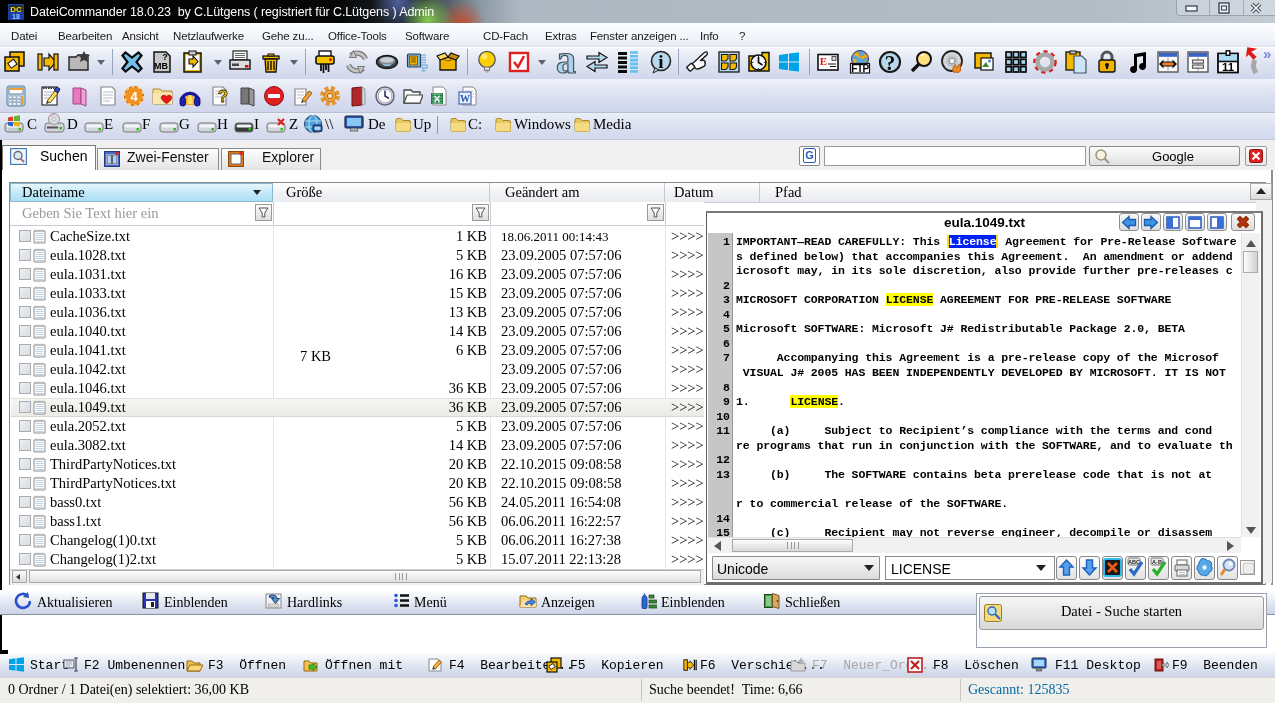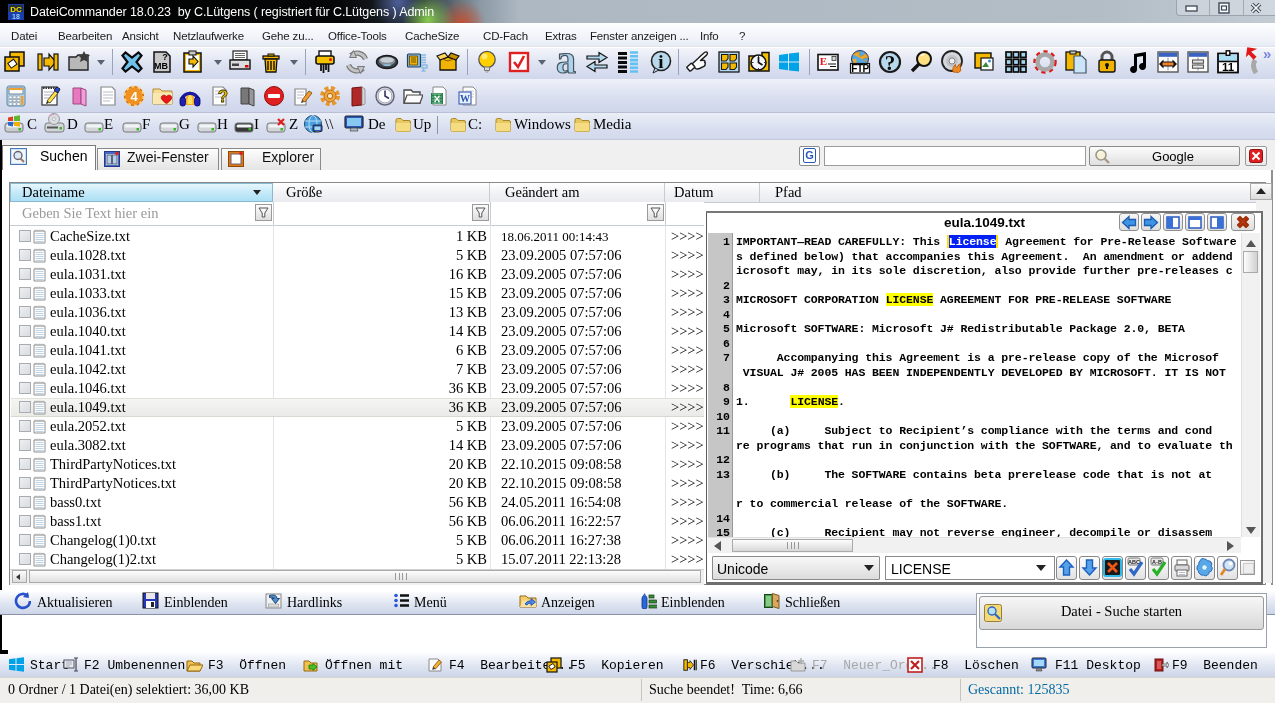--- a/index.html
+++ b/index.html
@@ -49,21 +49,21 @@
       <path d="M2 2 L10 10 M10 2 L2 10" stroke="#3c4654" stroke-width="3.6"></path>
       <path d="M2 2 L10 10 M10 2 L2 10" stroke="#f8fafc" stroke-width="1.6"></path>
     </svg>
 <div class="ab bar" style="top:23px;height:23px;background:linear-gradient(#fdfeff,#eff2f8 70%,#e7ebf4);border-bottom:1px solid #dfe2ea"></div>
 <div class="mitem" style="left:11px">Datei</div>
 <div class="mitem" style="left:58px">Bearbeiten</div>
 <div class="mitem" style="left:122px">Ansicht</div>
 <div class="mitem" style="left:173px">Netzlaufwerke</div>
 <div class="mitem" style="left:262px">Gehe zu...</div>
 <div class="mitem" style="left:328px">Office-Tools</div>
-<div class="mitem" style="left:405px">CacheSize</div>
+<div class="mitem" style="left:405px">Software</div>
 <div class="mitem" style="left:483px">CD-Fach</div>
 <div class="mitem" style="left:545px">Extras</div>
 <div class="mitem" style="left:590px">Fenster anzeigen ...</div>
 <div class="mitem" style="left:700px">Info</div>
 <div class="mitem" style="left:739px">?</div>
 <div class="ab bar" style="top:47px;height:31px;background:linear-gradient(#f3f5fa,#dde2f1 55%,#d0d7ec);border-top:1px solid #fff;border-bottom:1px solid #b9c0d6"></div>
 <div class="sep1" style="left:112px"></div>
 <div class="sep1" style="left:305px"></div>
 <div class="sep1" style="left:467px"></div>
 <div class="sep1" style="left:678px"></div>
@@ -638,21 +638,21 @@
 <div class="ab ser" style="left:501px;top:342px;font-size:14.5px;line-height:17px">23.09.2005 07:57:06</div>
 <div class="ab ser" style="left:671px;top:342px;font-size:14.5px;line-height:17px">&gt;&gt;&gt;&gt;</div>
 <div class="row" style="left:10px;top:360px;width:694px;height:19px"></div>
 <div class="chk" style="top:363px"></div>
 <svg class="ab" style="left:33px;top:362px" width="13" height="15" viewBox="0 0 13 15">
       <path d="M1 2 L12 2 L12 14 L1 14 Z" fill="#fdfdfd" stroke="#909090" stroke-width="1"></path>
       <path d="M1.5 1.5 L11.5 1.5" stroke="#aaa" stroke-width="1.6" stroke-dasharray="1.1 0.9"></path>
       <path d="M2.5 4.5 h8 M2.5 6.5 h8 M2.5 8.5 h8 M2.5 10.5 h8 M2.5 12.5 h8" stroke="#b0c8dc" stroke-width="0.8"></path>
     </svg>
 <div class="ab ser" style="left:50px;top:361px;font-size:14.5px;line-height:17px">eula.1042.txt</div>
-<div class="ab ser" style="left:300px;top:361px;width:187px;text-align:right;font-size:14.5px;line-height:17px">7 KB</div>
+<div class="ab ser" style="left:300px;top:348px;width:187px;text-align:left;font-size:14.5px;line-height:17px">7 KB</div>
 <div class="ab ser" style="left:501px;top:361px;font-size:14.5px;line-height:17px">23.09.2005 07:57:06</div>
 <div class="ab ser" style="left:671px;top:361px;font-size:14.5px;line-height:17px">&gt;&gt;&gt;&gt;</div>
 <div class="row" style="left:10px;top:379px;width:694px;height:19px"></div>
 <div class="chk" style="top:382px"></div>
 <svg class="ab" style="left:33px;top:381px" width="13" height="15" viewBox="0 0 13 15">
       <path d="M1 2 L12 2 L12 14 L1 14 Z" fill="#fdfdfd" stroke="#909090" stroke-width="1"></path>
       <path d="M1.5 1.5 L11.5 1.5" stroke="#aaa" stroke-width="1.6" stroke-dasharray="1.1 0.9"></path>
       <path d="M2.5 4.5 h8 M2.5 6.5 h8 M2.5 8.5 h8 M2.5 10.5 h8 M2.5 12.5 h8" stroke="#b0c8dc" stroke-width="0.8"></path>
     </svg>
 <div class="ab ser" style="left:50px;top:380px;font-size:14.5px;line-height:17px">eula.1046.txt</div>

